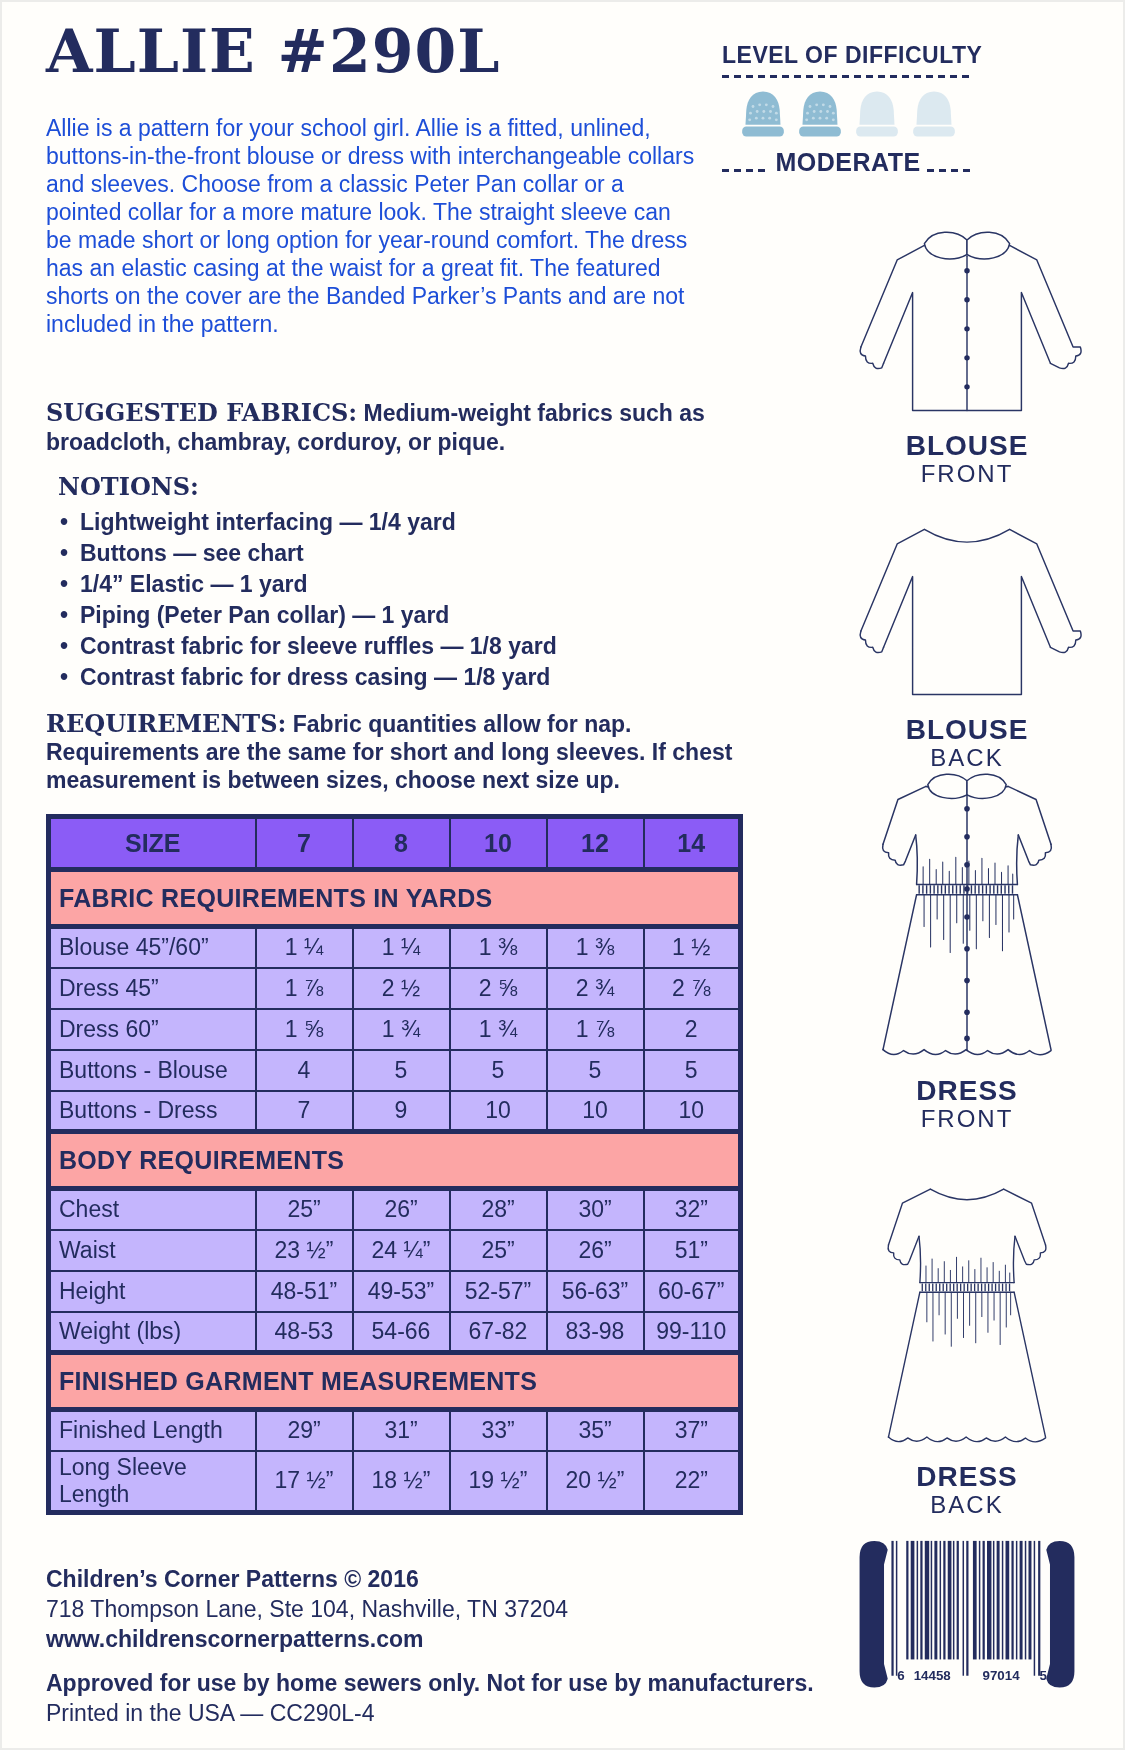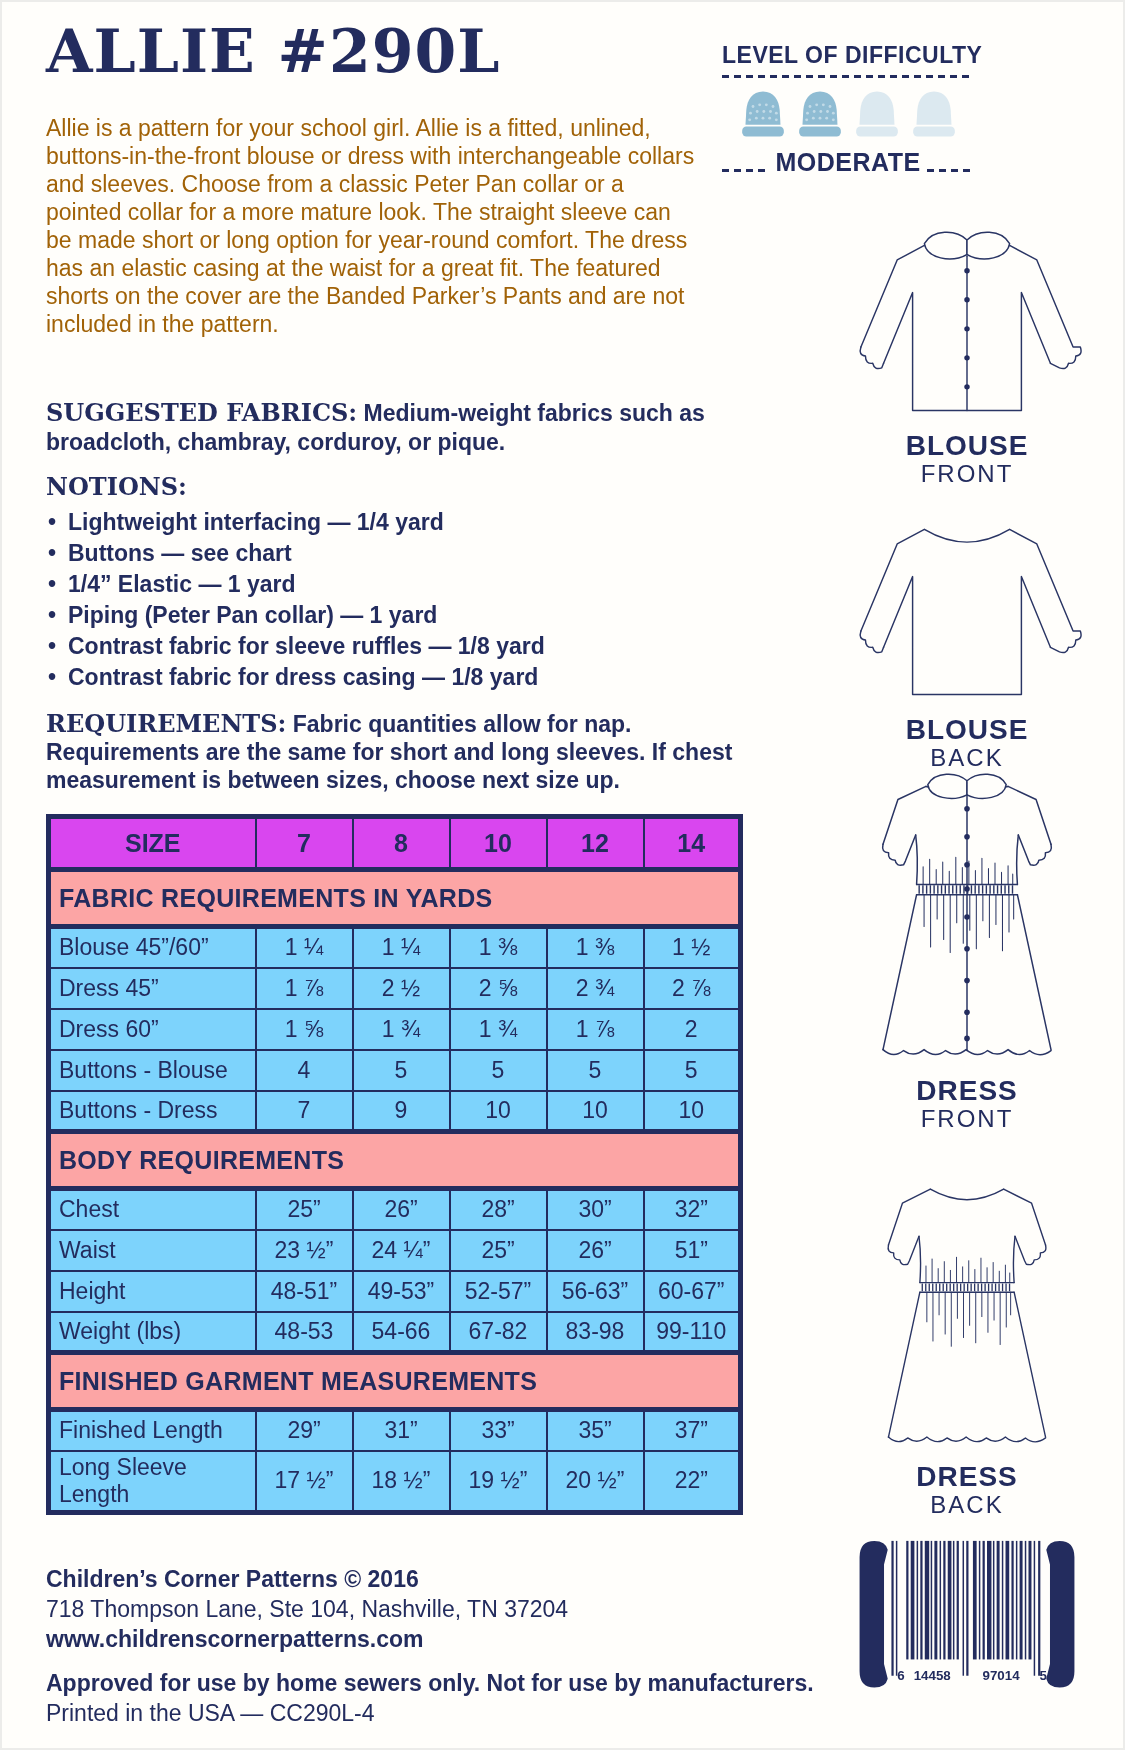--- a/index.html
+++ b/index.html
@@ -12,31 +12,31 @@
   }
 
   
   .title{
     position:absolute; left:44px; top:14px;
     font-family:"DejaVu Serif", serif; font-weight:bold;
     font-size:60px; letter-spacing:1px; color:#232c5e;
   }
   .description{
     position:absolute; left:44px; top:112px; width:652px;
-    font-size:23px; line-height:28px; color:#a16207;
+    font-size:23px; line-height:28px; color:#1d4ed8;
   }
   .serif-label{
     font-family:"DejaVu Serif", serif; font-weight:bold;
     font-size:24px; letter-spacing:0px;
   }
   .suggested{
     position:absolute; left:44px; top:396px; width:665px;
     font-size:23px; line-height:29px; font-weight:bold;
   }
-  .notions{position:absolute; left:44px; top:470px; width:680px;}
+  .notions{position:absolute; left:56px; top:470px; width:680px;}
   .notions ul{list-style:none; margin:6px 0 0 0; padding:0;}
   .notions li{
     font-size:23px; font-weight:bold; line-height:31px; padding-left:22px; position:relative;
   }
   .notions li::before{
     content:"•"; position:absolute; left:2px; top:0; font-size:23px;
   }
   .requirements{
     position:absolute; left:44px; top:708px; width:706px;
     font-size:23px; line-height:28px; font-weight:bold;
@@ -46,30 +46,30 @@
   .size-table-wrap{position:absolute; left:44px; top:812px;}
   table.size-table{
     border-collapse:collapse; width:697px;
     border:5px solid #232c5e; table-layout:fixed;
   }
   .size-table th, .size-table td{
     border:2px solid #232c5e; padding:2px 8px; color:#232c5e;
     font-family:"Liberation Sans", sans-serif;
   }
   .size-table tr.head-row th{
-    background:#d946ef; height:44px; font-size:25px;
+    background:#8b5cf6; height:44px; font-size:25px;
     border-bottom:5px solid #232c5e; text-align:center;
   }
   .size-table th.label-col{text-align:left; font-size:26px;}
   .size-table tr.section-row td{
     background:#fca5a5; height:48px; font-weight:bold; font-size:25px;
     border-top:5px solid #232c5e; border-bottom:5px solid #232c5e;
     text-align:left; letter-spacing:0.3px;
   }
-  .size-table tr.data-row{height:41px; background:#7dd3fc;}
+  .size-table tr.data-row{height:41px; background:#c4b5fd;}
   .size-table td.row-label{text-align:left; font-size:23px;}
   .size-table td.val{text-align:center; font-size:23px;}
 
   
   .footer{position:absolute; left:44px; top:1562px; font-size:23px; line-height:30px;}
   .footer .b{font-weight:bold;}
   .footer .gap{height:14px;}
 
   
   .difficulty{position:absolute; left:720px; top:40px; width:252px; text-align:center;}

